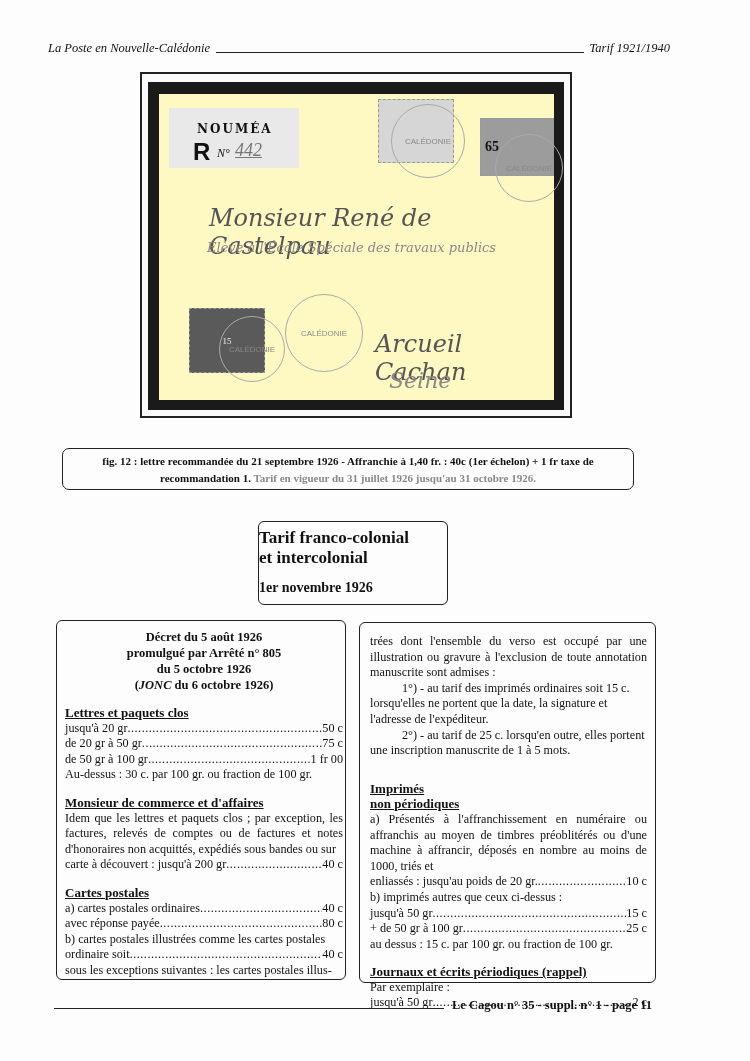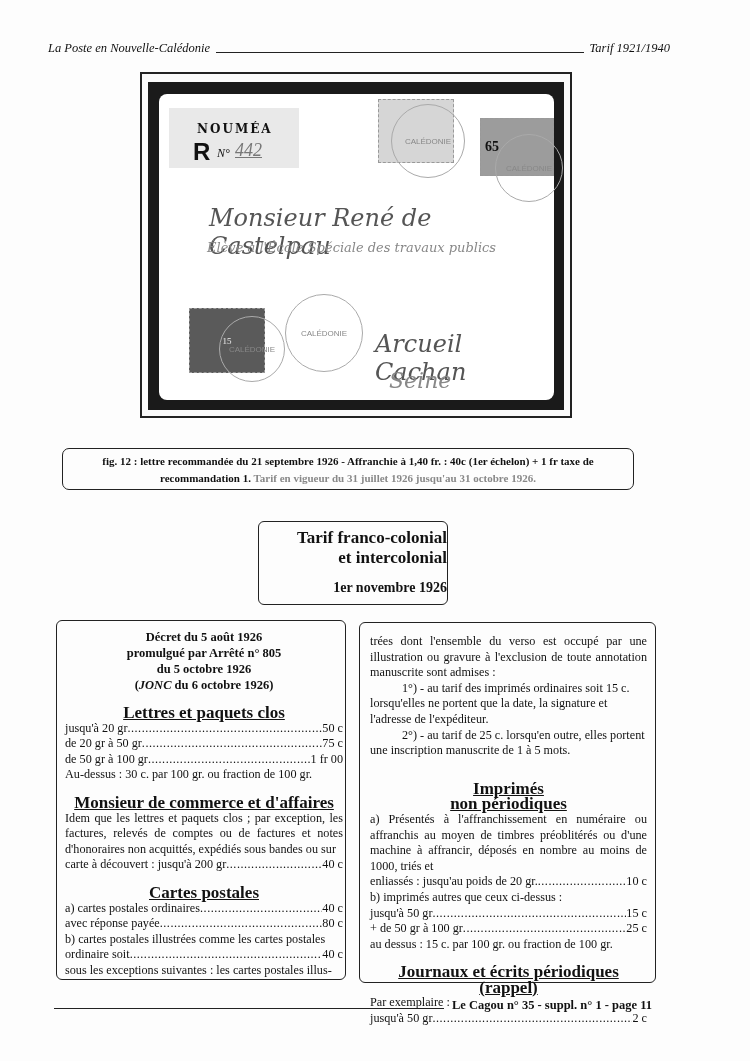--- a/index.html
+++ b/index.html
@@ -20,21 +20,21 @@
 
   
   .photo-frame {
     position: absolute; left: 140px; top: 72px; width: 432px; height: 346px;
     border: 2px solid #222; background: #fafafa; padding: 4px; box-sizing: border-box;
   }
   .envelope {
     position: absolute; left: 6px; top: 8px; right: 6px; bottom: 6px; background: #1a1a1a;
   }
   .env-inner {
-    position: absolute; left: 11px; top: 12px; right: 10px; bottom: 10px; background: #ffffff; border-radius: 8px;
+    position: absolute; left: 11px; top: 12px; right: 10px; bottom: 10px; background: #fef9c3;
   }
   .reg-label {
     position: absolute; left: 10px; top: 14px; width: 130px; height: 60px; background: #e9e9e9;
   }
   .reg-city { position: absolute; left: 28px; top: 14px; font-weight: bold; font-size: 12px; letter-spacing: 2px; font-family: "DejaVu Serif", serif; }
   .reg-r { position: absolute; left: 24px; top: 30px; font-weight: bold; font-size: 24px; font-family: "Liberation Sans", sans-serif; }
   .reg-no { position: absolute; left: 48px; top: 38px; font-style: italic; font-size: 12px; }
   .reg-num { position: absolute; left: 66px; top: 32px; font-style: italic; font-size: 18px; color: #777; text-decoration: underline; }
   .stamp {
     position: absolute; border: 1px dashed #999; background: #cfcfcf;
@@ -63,33 +63,33 @@
   .caption {
     position: absolute; left: 62px; top: 448px; width: 572px; height: 42px;
     border: 1.5px solid #222; border-radius: 7px; box-sizing: border-box;
     text-align: center; font-weight: bold; font-size: 11px; line-height: 17px; padding-top: 4px;
   }
   .caption .gray { color: #888; font-weight: bold; }
 
   
   .title-box {
     position: absolute; left: 258px; top: 521px; width: 190px; height: 84px;
-    border: 1.5px solid #222; border-radius: 6px; box-sizing: border-box; text-align: right; font-weight: bold;
+    border: 1.5px solid #222; border-radius: 6px; box-sizing: border-box; text-align: left; font-weight: bold;
   }
   .title-box .t1 { font-size: 17px; line-height: 20px; margin-top: 6px; }
   .title-box .t2 { font-size: 14px; margin-top: 12px; }
 
   .box {
     position: absolute; border: 1.5px solid #222; border-radius: 6px; box-sizing: border-box;
     font-size: 12.2px; line-height: 15.6px;
   }
   .box-left { left: 56px; top: 620px; width: 290px; height: 360px; padding: 8px 2px 0 8px; }
   .box-right { left: 359px; top: 622px; width: 297px; height: 361px; padding: 11px 8px 0 10px; }
   .decree { font-weight: bold; font-size: 12.5px; line-height: 16px; text-align: center; }
-  .section-title { font-weight: bold; text-decoration: underline; text-align: center; font-size: 17px; }
+  .section-title { font-weight: bold; text-decoration: underline; font-size: 13px; }
   .rate { display: flex; align-items: baseline; white-space: nowrap; }
   .rate .lbl { flex: none; }
   .rate .dots { flex: 1; overflow: hidden; letter-spacing: 0.5px; }
   .rate .dots::before { content: "........................................................................................................................................................................................"; }
   .rate .val { flex: none; }
   .just { text-align: justify; }
   .indent { text-indent: 32px; }
   .gap { height: 12px; }
 </style>
 </head>

